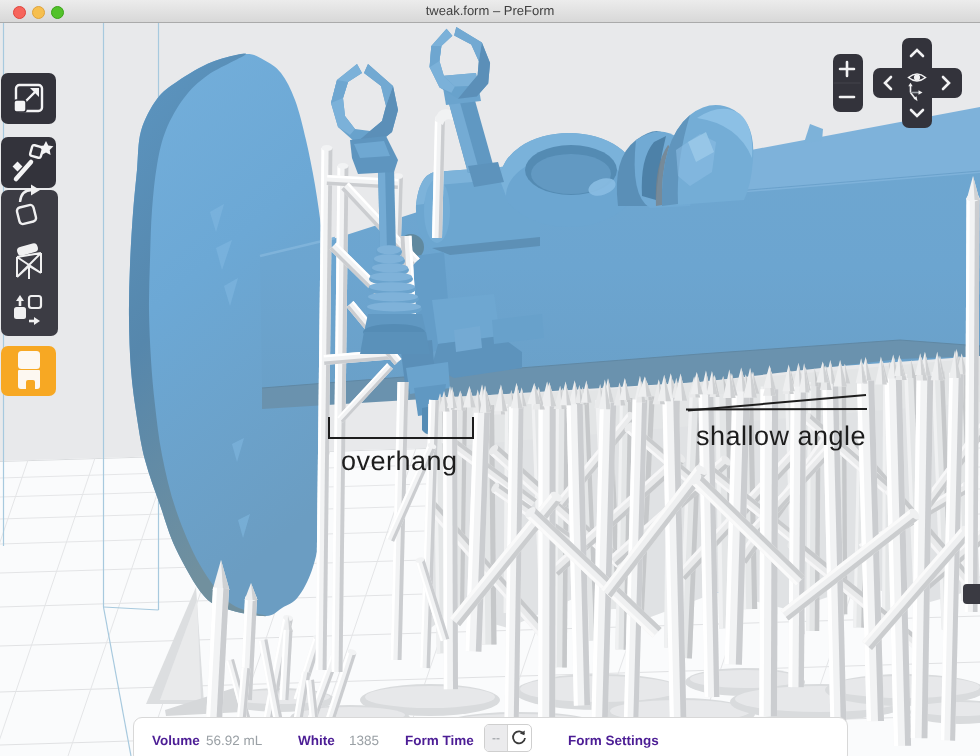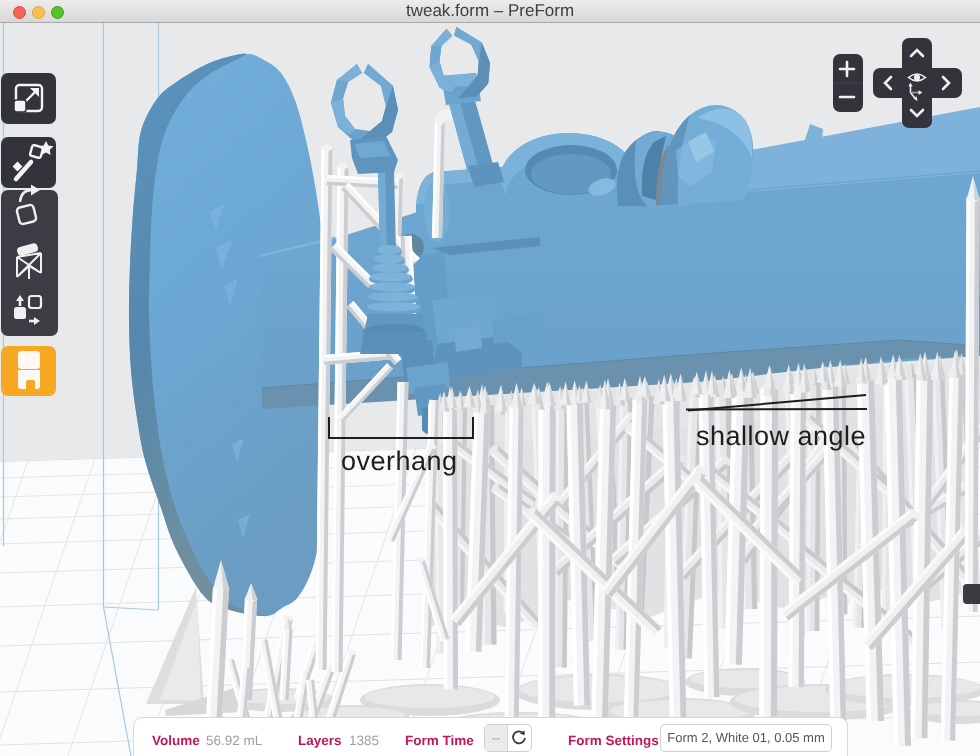--- a/index.html
+++ b/index.html
@@ -2,34 +2,34 @@
 <html><head>
 <meta charset="utf-8">
 <style>
   html,body{margin:0;padding:0;} *{text-rendering:geometricPrecision;-webkit-font-smoothing:antialiased;}
   body{width:980px;height:756px;overflow:hidden;position:relative;
        font-family:"Liberation Sans",sans-serif;background:#e8e9eb;}
   #titlebar{position:absolute;left:0;top:0;width:980px;height:22px;
     background:linear-gradient(#ececec,#d8d8d8);
     border-bottom:1px solid #aaaaaa;z-index:50;}
   #titlebar .title{position:absolute;left:0;right:0;top:0;height:22px;
-    text-align:center;font-size:17px;line-height:22px;color:#404040;}
+    text-align:center;font-size:13px;line-height:22px;color:#404040;}
   .tl{position:absolute;top:6px;width:11px;height:11px;border-radius:50%;}
   #scene{position:absolute;left:0;top:22px;z-index:1;}
   
   .toolbtn{position:absolute;left:1px;width:55px;background:#33333b;border-radius:7px;z-index:20;}
   #grpbtn{position:absolute;left:1px;width:57px;background:#3c3c44;border-radius:7px;z-index:19;}
   .gcell{position:absolute;left:4px;width:49px;height:47px;background:#33333b;}
   
   .nav{position:absolute;background:#33333b;z-index:20;}
   
   #botbar{position:absolute;left:133px;top:717px;width:713px;height:45px;
     background:#ffffff;border:1px solid #d8d8d8;border-radius:9px;z-index:30;
     font-size:13.5px;color:#3a3a3a;}
-  #botbar b{font-weight:bold;color:#be185d;}
+  #botbar b{font-weight:bold;color:#4c1d95;}
   #botbar .gray{color:#9aa0a5;}
   .bb{position:absolute;top:0;height:45px;line-height:39px;white-space:nowrap;}
   .ctrl{position:absolute;border:1px solid #cfcfcf;border-radius:5px;background:#fff;}
   #sidetab{position:absolute;left:963px;top:584px;width:17px;height:20px;
     background:#3a3a42;border-radius:4px 0 0 4px;z-index:15;}
 </style>
 </head>
 <body>
   <svg id="scene" width="980" height="734" viewBox="0 22 980 734" xmlns="http://www.w3.org/2000/svg">
 <defs>
@@ -806,25 +806,24 @@
 <path d="M88.3,56.2 L90.5,52.8 L92.7,56.2 Z" fill="#f2f2f3"></path>
 <path d="M93.6,68.3 L97.5,71.2 L96.5,66.2 Z" fill="#f2f2f3"></path>
 <path d="M98.5,60.3 L102.5,62.5 L98.5,64.7 Z" fill="#f2f2f3"></path>
 </svg>
 
   <div id="sidetab"></div>
 
   <div id="botbar">
     <span class="bb" style="left:18px;top:3px;"><b>Volume</b></span>
     <span class="bb gray" style="left:72px;top:3px;">56.92 mL</span>
-    <span class="bb" style="left:164px;top:3px;"><b>Layers</b></span>
+    <span class="bb" style="left:164px;top:3px;"><b>White</b></span>
     <span class="bb gray" style="left:215px;top:3px;">1385</span>
     <span class="bb" style="left:271px;top:3px;"><b>Form Time</b></span>
     <div class="ctrl" style="left:350px;top:6px;width:46px;height:26px;overflow:hidden;">
       <div style="position:absolute;left:0;top:0;width:22px;height:26px;background:#ebebed;border-right:1px solid #d5d5d5;color:#8b9095;font-size:12px;text-align:center;line-height:26px;">--</div>
       <svg style="position:absolute;left:24px;top:3px;" width="20" height="20" viewBox="0 0 20 20">
         <path d="M15.1 6.1 A6 6 0 1 0 16 10" fill="none" stroke="#3a3a3a" stroke-width="1.8"></path>
         <path d="M15.8 2.5 L15.4 7.2 L10.9 5.6 Z" fill="#3a3a3a"></path>
       </svg>
     </div>
     <span class="bb" style="left:434px;top:3px;"><b>Form Settings</b></span>
-    <div class="ctrl" style="left:526px;top:6px;width:170px;height:26px;font-size:13px;color:#555;text-align:center;line-height:26px;">Form 2, White 01, 0.05 mm</div>
   </div>
 
 </body></html>

